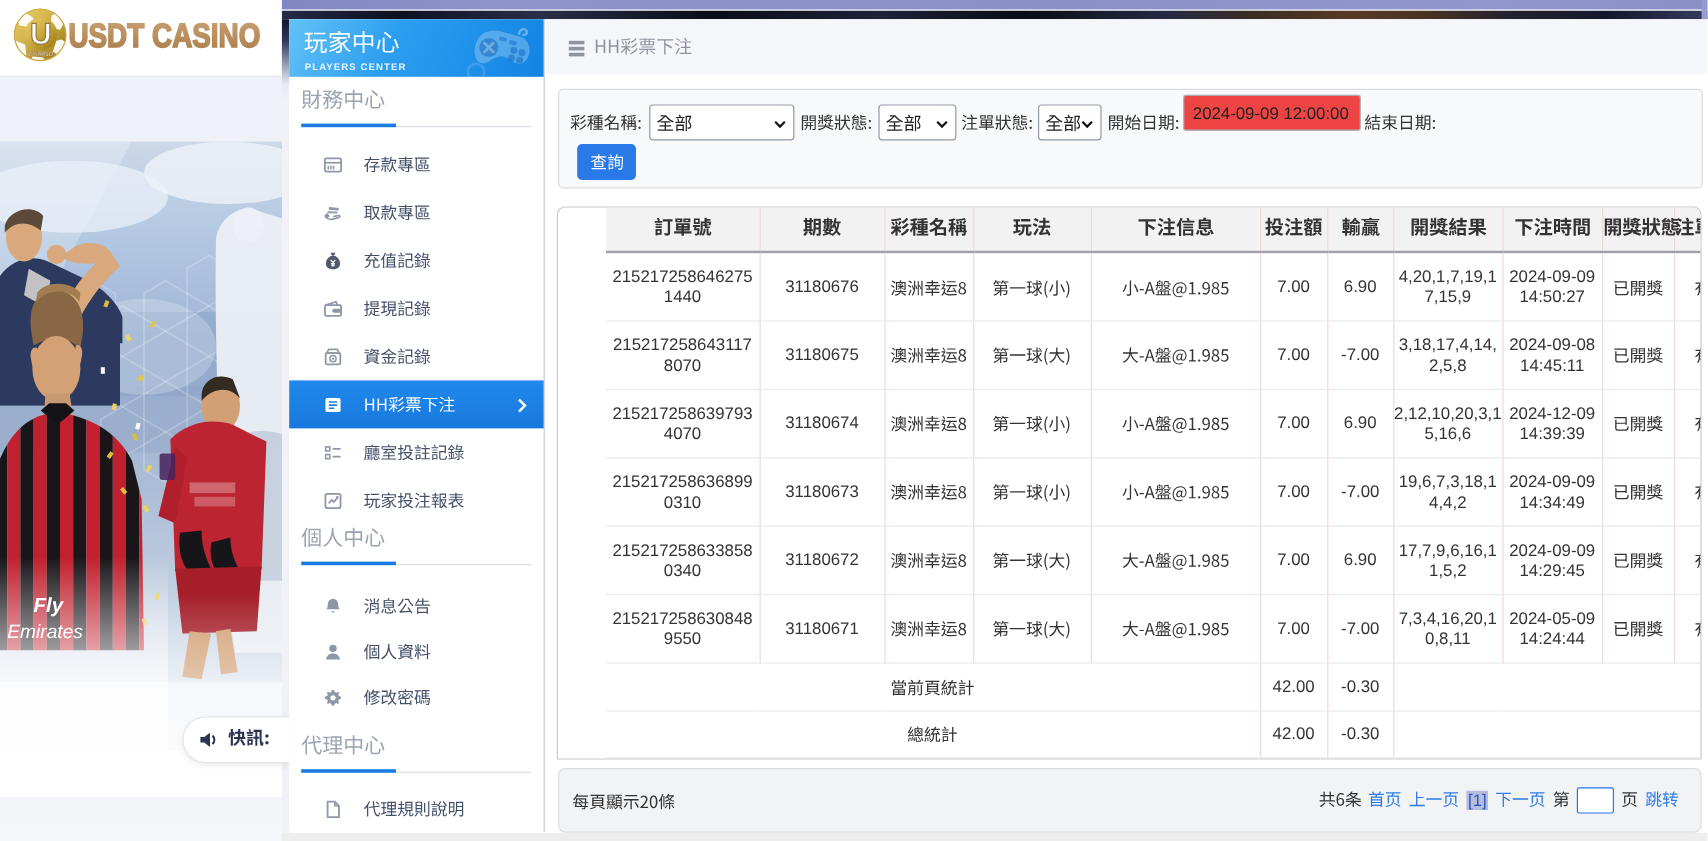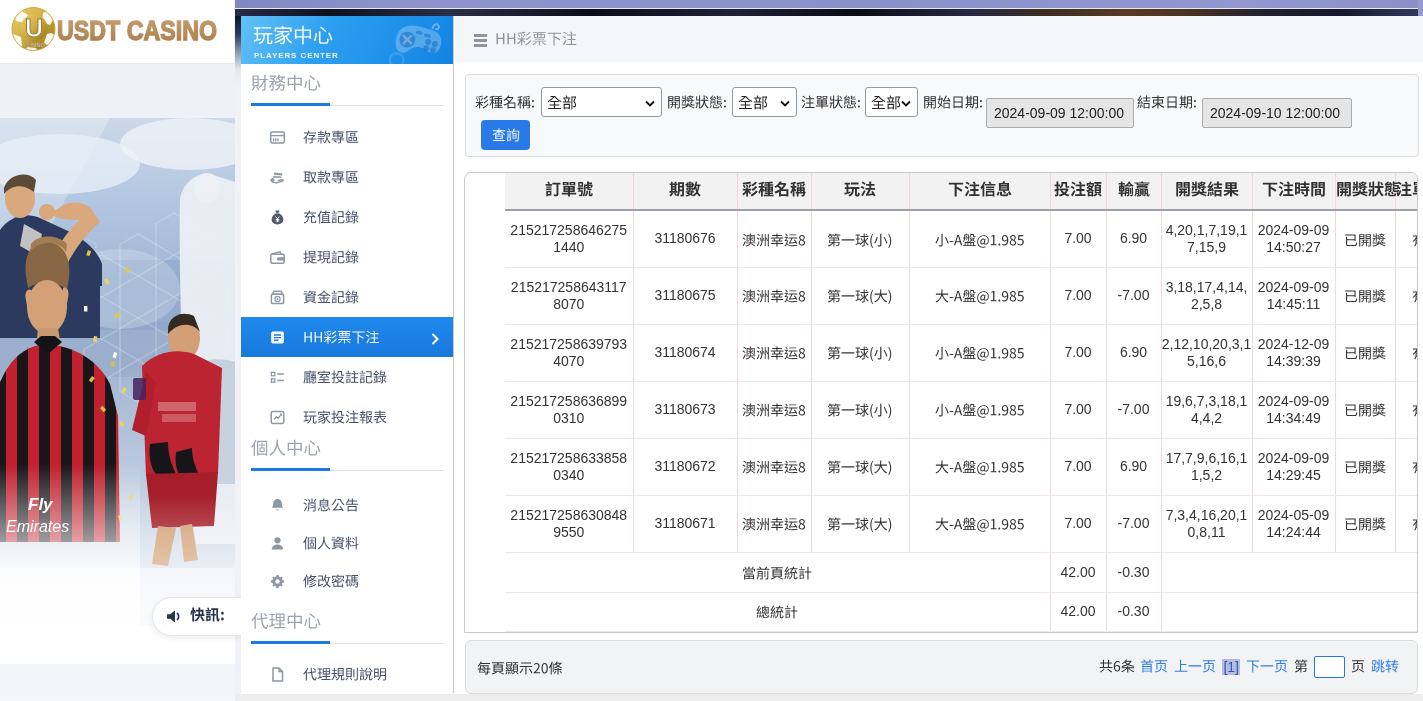--- a/index.html
+++ b/index.html
@@ -40,21 +40,21 @@
 
 #mainhead { position:absolute; left:455px; top:16px; width:968px; height:46px; background:#f5f6fa; }
 #maincontent { position:absolute; left:455px; top:62px; width:968px; height:632px; background:#fff; }
 #filter { position:absolute; left:465px; top:74px; width:954px; height:83px; background:#f8f9fb;
   border:1px solid #dcdcdc; border-radius:4px; }
 .flabel { position:absolute; top:20px; }
 .fsel { position:absolute; top:12px; height:30px; background:#fff; border:1px solid #939aa6;
   border-radius:3px; }
 .fsel > svg.txt { position:absolute; left:5px; top:7px; }
 .fsel > svg.arr { position:absolute; right:6px; top:12px; }
-.finput { position:absolute; top:23px; height:30px; background:#e5e5e5; border:1px solid #ababab;
+.finput { position:absolute; top:4px; height:30px; background:#ef4444; border:1px solid #ababab;
   border-radius:2px; font-size:14px; color:#222; line-height:28px; padding-left:7px; }
 #qbtn { position:absolute; left:15px; top:45px; width:49px; height:30px; background:#2a79e8;
   border-radius:4px; display:flex; align-items:center; justify-content:center; }
 
 #tablewrap { position:absolute; left:464px; top:172px; width:954px; border:1px solid #c9c9c9; border-radius:7px 7px 0 0; overflow:hidden;padding-left:40px; }
 table { border-collapse:collapse; table-layout:fixed; width:952px; }
 th { height:37px; background:#f2f2f2; border-bottom:2px solid #a0a1a8; border-right:1px solid #eed9d9;
   text-align:center; vertical-align:middle; }
 td { height:57px; border-right:1px solid #eed9d9; border-bottom:1px solid #e9e9e9;
   text-align:center; vertical-align:middle; font-size:14px; color:#333; word-break:break-all;
@@ -471,21 +471,20 @@
           <path d="M1 1.5l4 4 4-4" fill="none" stroke="#111" stroke-width="1.8"></path>
         </svg>
       </div>
  <span class="flabel" style="left:457px"><svg width="59.9" height="14" fill="#333">
           <path id="t36" d="M7.9 7.6V9.2H6V7.6ZM3.3 9.2V10.1H5C4.9 10.9 4.5 12 3.3 12.7C3.6 12.9 3.9 13.2 4 13.4C5.4 12.5 5.8 11 5.9 10.1H7.9V13.2H8.9V10.1H10.8V9.2H8.9V7.6H10.5V6.8H3.5V7.6H5V9.2ZM5.4 3.8V5.1H2.3V3.8ZM5.4 3.1H2.3V2H5.4ZM11.8 3.8V5.1H8.6V3.8ZM11.8 3.1H8.6V2H11.8ZM12.3 1.2H7.6V5.9H11.8V12.1C11.8 12.3 11.7 12.4 11.5 12.4C11.3 12.4 10.5 12.4 9.8 12.4C9.9 12.6 10.1 13.1 10.1 13.4C11.2 13.4 11.9 13.4 12.3 13.2C12.7 13 12.8 12.7 12.8 12.1V1.2ZM1.2 1.2V13.5H2.3V5.9H6.4V1.2Z M20.5 7.7V13.4H21.4V12.8H25.7V13.4H26.7V7.7ZM21.4 11.9V8.7H25.7V11.9ZM20.1 6.6C20.5 6.5 21.1 6.4 26.2 6C26.4 6.4 26.6 6.7 26.7 7L27.6 6.5C27.1 5.4 26.2 3.8 25.2 2.6L24.4 3C24.8 3.6 25.3 4.4 25.7 5.1L21.4 5.4C22.3 4.1 23.2 2.5 23.9 0.9L22.9 0.5C22.1 2.3 21 4.2 20.6 4.7C20.3 5.2 20 5.5 19.7 5.6C19.9 5.9 20 6.4 20.1 6.6ZM14.5 3.8 14.6 4.8 15.8 4.7C15.6 6 15.2 7.3 14.9 8.2C15.6 8.7 16.3 9.3 17 10C16.5 10.9 15.6 11.9 14.4 12.7C14.7 12.9 15 13.2 15.1 13.4C16.3 12.6 17.2 11.6 17.8 10.6C18.4 11.2 18.9 11.7 19.3 12.1L19.9 11.3C19.5 10.8 18.9 10.3 18.3 9.7C19.1 7.9 19.2 6 19.3 4.5L19.9 4.4L19.9 3.5L19.3 3.6V2.5H18.3V3.6L17 3.7C17.2 2.6 17.4 1.6 17.5 0.7L16.6 0.6C16.4 1.6 16.3 2.6 16.1 3.7ZM16 7.9C16.3 7 16.6 5.8 16.8 4.6L18.3 4.5C18.3 5.9 18.2 7.5 17.5 9.1C17 8.7 16.5 8.3 16 7.9Z M31.5 7.4H38.5V11.3H31.5ZM31.5 6.4V2.6H38.5V6.4ZM30.5 1.5V13.3H31.5V12.4H38.5V13.2H39.6V1.5Z M44.5 10.3C44.1 11.3 43.3 12.2 42.5 12.8C42.8 13 43.2 13.3 43.4 13.4C44.2 12.7 45 11.7 45.5 10.6ZM46.5 10.8C47 11.4 47.7 12.3 47.9 12.9L48.8 12.4C48.5 11.8 47.9 11 47.3 10.3ZM54 2.2V4.5H51.1V2.2ZM50.1 1.3V6.3C50.1 8.4 50 11 48.8 12.9C49.1 13 49.5 13.3 49.7 13.5C50.5 12.2 50.9 10.4 51 8.7H54V12.1C54 12.3 53.9 12.4 53.7 12.4C53.5 12.4 52.8 12.4 52 12.4C52.2 12.6 52.3 13.1 52.4 13.4C53.4 13.4 54.1 13.4 54.4 13.2C54.9 13 55 12.7 55 12.1V1.3ZM54 5.4V7.7H51.1C51.1 7.2 51.1 6.8 51.1 6.3V5.4ZM47.4 0.7V2.4H44.9V0.7H43.9V2.4H42.7V3.4H43.9V9.1H42.5V10H49.4V9.1H48.4V3.4H49.4V2.4H48.4V0.7ZM44.9 3.4H47.4V4.6H44.9ZM44.9 5.4H47.4V6.8H44.9ZM44.9 7.7H47.4V9.1H44.9Z M57.9 6.9C58.5 6.9 58.9 6.5 58.9 5.9C58.9 5.3 58.5 4.9 57.9 4.9C57.4 4.9 57 5.3 57 5.9C57 6.5 57.4 6.9 57.9 6.9ZM57.9 12.5C58.5 12.5 58.9 12.1 58.9 11.5C58.9 10.9 58.5 10.6 57.9 10.6C57.4 10.6 57 10.9 57 11.5C57 12.1 57.4 12.5 57.9 12.5Z"></path>
         </svg></span>
  <div class="finput" style="left:520px;width:148px">2024-09-09 12:00:00</div>
  <span class="flabel" style="left:671px"><svg width="59.9" height="14" fill="#333">
           <path id="t37" d="M2.7 9.7C2.9 10.7 3.1 12 3.1 12.9L4 12.7C3.9 11.8 3.7 10.5 3.5 9.5ZM1.2 9.6C1 10.7 0.8 12 0.5 12.9C0.7 13 1.1 13.1 1.3 13.2C1.6 12.3 1.9 11 2.1 9.7ZM4.2 9.4C4.5 10.3 4.8 11.4 5 12.2L5.8 11.9C5.6 11.2 5.3 10.1 4.9 9.2ZM9 0.5V2.4H5.9V3.4H9V5.6H6.3V6.6H12.9V5.6H10V3.4H13.3V2.4H10V0.5ZM6.6 8.1V13.4H7.6V12.8H11.5V13.4H12.5V8.1ZM7.6 11.9V9H11.5V11.9ZM0.9 9C1.2 8.8 1.6 8.7 4.8 8.2C4.9 8.5 5 8.8 5 9.1L5.9 8.8C5.7 8 5.3 6.8 4.9 5.9L4.1 6.1C4.3 6.5 4.4 7 4.6 7.4L2.2 7.7C3.4 6.5 4.5 4.9 5.4 3.3L4.5 2.7C4.2 3.3 3.9 4 3.5 4.5L1.9 4.7C2.7 3.6 3.6 2.3 4.2 0.9L3.2 0.5C2.6 2 1.6 3.7 1.3 4.1C1 4.5 0.7 4.8 0.5 4.8C0.6 5.1 0.8 5.6 0.8 5.8C1 5.7 1.3 5.6 2.9 5.5C2.4 6.2 1.9 6.8 1.7 7.1C1.2 7.6 0.9 7.9 0.6 8C0.7 8.3 0.9 8.8 0.9 9Z M16 4.6V8.6H19.9C18.6 10.1 16.5 11.4 14.6 12.1C14.8 12.3 15.1 12.7 15.3 13C17.1 12.2 19.1 10.9 20.4 9.4V13.4H21.5V9.3C22.9 10.9 24.9 12.2 26.8 13C26.9 12.7 27.3 12.3 27.5 12.1C25.6 11.4 23.4 10.1 22.1 8.6H26V4.6H21.5V3H27V2H21.5V0.6H20.4V2H15.1V3H20.4V4.6ZM17 5.5H20.4V7.7H17ZM21.5 5.5H24.9V7.7H21.5Z M31.5 7.4H38.5V11.3H31.5ZM31.5 6.4V2.6H38.5V6.4ZM30.5 1.5V13.3H31.5V12.4H38.5V13.2H39.6V1.5Z M44.5 10.3C44.1 11.3 43.3 12.2 42.5 12.8C42.8 13 43.2 13.3 43.4 13.4C44.2 12.7 45 11.7 45.5 10.6ZM46.5 10.8C47 11.4 47.7 12.3 47.9 12.9L48.8 12.4C48.5 11.8 47.9 11 47.3 10.3ZM54 2.2V4.5H51.1V2.2ZM50.1 1.3V6.3C50.1 8.4 50 11 48.8 12.9C49.1 13 49.5 13.3 49.7 13.5C50.5 12.2 50.9 10.4 51 8.7H54V12.1C54 12.3 53.9 12.4 53.7 12.4C53.5 12.4 52.8 12.4 52 12.4C52.2 12.6 52.3 13.1 52.4 13.4C53.4 13.4 54.1 13.4 54.4 13.2C54.9 13 55 12.7 55 12.1V1.3ZM54 5.4V7.7H51.1C51.1 7.2 51.1 6.8 51.1 6.3V5.4ZM47.4 0.7V2.4H44.9V0.7H43.9V2.4H42.7V3.4H43.9V9.1H42.5V10H49.4V9.1H48.4V3.4H49.4V2.4H48.4V0.7ZM44.9 3.4H47.4V4.6H44.9ZM44.9 5.4H47.4V6.8H44.9ZM44.9 7.7H47.4V9.1H44.9Z M57.9 6.9C58.5 6.9 58.9 6.5 58.9 5.9C58.9 5.3 58.5 4.9 57.9 4.9C57.4 4.9 57 5.3 57 5.9C57 6.5 57.4 6.9 57.9 6.9ZM57.9 12.5C58.5 12.5 58.9 12.1 58.9 11.5C58.9 10.9 58.5 10.6 57.9 10.6C57.4 10.6 57 10.9 57 11.5C57 12.1 57.4 12.5 57.9 12.5Z"></path>
         </svg></span>
- <div class="finput" style="left:736px;width:150px">2024-09-10 12:00:00</div>
  <div id="qbtn">
         <svg width="28.0" height="14" fill="#fff">
           <path id="t38" d="M4.3 9.1H9.7V10.3H4.3ZM4.3 7.2H9.7V8.4H4.3ZM1 12V13H13V12ZM6.4 0.6V2.3H0.8V3.3H5.4C4.2 4.6 2.3 5.8 0.6 6.4C0.8 6.6 1.1 7 1.3 7.3C3.1 6.5 5.2 5.1 6.4 3.5V6.4H3.2V11.1H10.8V6.4H7.5V3.5C9.2 4.6 11.3 6.1 12.4 7.1L13.1 6.4C12.1 5.5 10.4 4.3 8.8 3.3H13.2V2.3H7.5V0.6Z M15.2 4.8V5.6H19.1V4.8ZM15.2 6.6V7.5H19.2V6.6ZM14.7 2.9V3.8H19.7V2.9ZM16.1 0.9C16.5 1.5 17 2.3 17.2 2.8L17.9 2.3C17.7 1.8 17.3 1 16.8 0.5ZM23.6 8.2V9.7H21.4V8.2ZM23.6 7.4H21.4V5.9H23.6ZM21.7 0.6C21.2 2.3 20.4 4 19.3 5.1C19.5 5.3 20 5.6 20.2 5.8L20.6 5.3V11.3H21.4V10.6H24.5V5H20.8C21.1 4.6 21.4 4.1 21.6 3.6H26.2C26 9.5 25.8 11.7 25.4 12.2C25.3 12.4 25.1 12.4 24.9 12.4C24.6 12.4 23.8 12.4 23 12.3C23.2 12.6 23.3 13.1 23.3 13.4C24.1 13.4 24.8 13.4 25.3 13.4C25.7 13.3 26 13.2 26.3 12.8C26.9 12.1 27 9.9 27.2 3.2C27.2 3.1 27.2 2.7 27.2 2.7H22.1C22.3 2.1 22.5 1.4 22.7 0.8ZM15.2 8.5V13.3H16.1V12.6H19.1V8.5ZM16.1 9.4H18.3V11.7H16.1Z"></path>
         </svg>
       </div>
 </div>
 <div id="tablewrap">
       <table>
 <thead>
           <tr>
@@ -556,21 +555,21 @@
               </svg></td>
 <td><svg width="65.5" height="14" fill="#333">
                 <path id="t44" d="M2.4 6.7C2.2 7.7 2 9 1.8 9.8H5.6C4.4 11 2.6 12.1 1 12.6C1.2 12.8 1.5 13.2 1.7 13.5C3.3 12.8 5.2 11.6 6.4 10.2V13.4H7.4V9.8H11.5C11.4 11.1 11.2 11.6 11 11.8C10.9 11.9 10.8 11.9 10.5 11.9C10.2 11.9 9.6 11.9 8.9 11.9C9.1 12.1 9.2 12.5 9.2 12.8C9.9 12.9 10.6 12.9 11 12.8C11.4 12.8 11.6 12.7 11.9 12.5C12.2 12.1 12.4 11.3 12.6 9.3C12.6 9.2 12.6 8.9 12.6 8.9H7.4V7.6H12.2V4.5H1.8V5.4H6.4V6.7ZM3.2 7.6H6.4V8.9H3ZM7.4 5.4H11.1V6.7H7.4ZM3.5 2.8C3.9 3.3 4.5 3.9 4.8 4.3L5.5 3.7C5.2 3.3 4.7 2.8 4.3 2.4H6.9V1.6H3.3C3.4 1.3 3.6 1 3.7 0.7L2.7 0.4C2.3 1.6 1.5 2.8 0.6 3.5C0.9 3.7 1.2 4.1 1.4 4.2C1.9 3.8 2.4 3.1 2.8 2.4H4ZM9.6 2.9C10.1 3.3 10.7 3.9 11 4.3L11.7 3.7C11.4 3.3 10.8 2.8 10.3 2.4H13.4V1.6H9.1C9.2 1.3 9.4 1 9.5 0.7L8.5 0.5C8.2 1.5 7.5 2.4 6.7 3.1C7 3.2 7.4 3.5 7.5 3.7C7.9 3.4 8.3 2.9 8.6 2.4H10.2Z M14.6 6.3V7.4H27.4V6.3Z M33.5 5.2C34.1 6 34.7 7.2 35 7.9L35.9 7.4C35.6 6.7 34.9 5.7 34.3 4.9ZM38.4 1.3C39 1.7 39.7 2.4 40.1 2.8L40.7 2.2C40.4 1.8 39.6 1.1 39 0.7ZM40.3 4.8C39.8 5.6 39.1 6.6 38.4 7.4C38.1 6.6 37.9 5.6 37.7 4.5V4H41.4V3H37.7V0.6H36.7V3H33.3V4H36.7V7.6C35.3 9 33.7 10.3 32.7 11.1L33.4 12C34.4 11.1 35.6 10 36.7 8.8V12.1C36.7 12.4 36.6 12.4 36.4 12.4C36.2 12.5 35.5 12.5 34.6 12.4C34.8 12.7 35 13.2 35 13.5C36.1 13.5 36.8 13.4 37.2 13.2C37.6 13.1 37.7 12.8 37.7 12.1V8.2C38.4 10 39.4 11.3 41 12.4C41.1 12.2 41.4 11.8 41.6 11.6C40.3 10.7 39.4 9.7 38.8 8.3C39.5 7.5 40.5 6.3 41.2 5.3ZM28.5 11 28.7 12C30 11.6 31.6 11 33.2 10.5L33.1 9.6L31.3 10.1V6.5H32.7V5.6H31.3V2.5H32.9V1.5H28.6V2.5H30.3V5.6H28.8V6.5H30.3V10.4Z M45.3 15.1 46.1 14.7C44.9 12.7 44.4 10.3 44.4 8C44.4 5.6 44.9 3.2 46.1 1.2L45.3 0.9C44.1 3 43.3 5.2 43.3 8C43.3 10.7 44.1 13 45.3 15.1Z M53.2 0.6C53.2 1.7 53.2 3.1 53 4.6H47.6V5.7H52.8C52.2 8.3 50.8 11 47.3 12.5C47.6 12.8 48 13.1 48.1 13.4C51.5 11.8 53.1 9.2 53.7 6.5C54.8 9.6 56.6 12.1 59.4 13.4C59.5 13.1 59.9 12.7 60.1 12.4C57.4 11.3 55.6 8.8 54.6 5.7H59.9V4.6H54.1C54.3 3.1 54.3 1.7 54.3 0.6Z M62.1 15.1C63.4 13 64.2 10.7 64.2 8C64.2 5.2 63.4 3 62.1 0.9L61.3 1.2C62.5 3.2 63.1 5.6 63.1 8C63.1 10.3 62.5 12.7 61.3 14.7Z"></path>
               </svg></td>
 <td><svg width="89.6" height="14" fill="#333">
                 <path id="t45" d="M6.5 0.6C6.4 1.7 6.5 3.1 6.2 4.6H0.9V5.7H6.1C5.5 8.3 4.1 11 0.6 12.5C0.9 12.8 1.2 13.1 1.4 13.4C4.8 11.8 6.3 9.2 7 6.5C8.1 9.6 9.9 12.1 12.6 13.4C12.8 13.1 13.1 12.7 13.4 12.4C10.7 11.3 8.9 8.8 7.9 5.7H13.2V4.6H7.4C7.6 3.1 7.6 1.7 7.6 0.6Z M14.6 8.9H18.2V7.9H14.6Z M18.9 12.3H20.2L21.2 9.2H25L25.9 12.3H27.3L23.8 2.1H22.4ZM21.5 8.2 22 6.6C22.4 5.4 22.7 4.3 23.1 3.1H23.1C23.5 4.3 23.8 5.4 24.1 6.6L24.6 8.2Z M30.5 3.1C30.9 3.4 31.4 3.9 31.5 4.3L32.2 3.9C32 3.5 31.6 3 31.2 2.7ZM30.5 6.1C30.9 6.4 31.3 6.9 31.5 7.3L32.1 6.8C31.9 6.5 31.5 6 31.1 5.7ZM27.9 4.7 28 5.5 29.1 5.4C29 6.4 28.7 7.5 27.8 8.4C28 8.5 28.4 8.8 28.5 9C29.5 8 29.9 6.6 30 5.4L32.9 5.2V7.7C32.9 7.8 32.9 7.9 32.7 7.9C32.6 7.9 32.1 7.9 31.5 7.9C31.6 8.1 31.7 8.4 31.8 8.6C32.5 8.6 33.1 8.6 33.4 8.5C33.7 8.4 33.8 8.1 33.8 7.7V5.2L34.1 5.2L34.2 4.4L33.8 4.4V1.6H31.6L32.1 0.7L31.1 0.5C31 0.8 30.9 1.2 30.7 1.6H29.2V4.2L29.2 4.6ZM30.1 2.3H32.9V4.5L30.1 4.6L30.1 4.2ZM35.3 1.1V2C35.3 2.7 35.2 3.3 34.1 3.9C34.3 4 34.6 4.4 34.7 4.6C35.9 3.9 36.2 2.9 36.2 2.1V1.9H38V2.9C38 3.7 38.2 4 39 4C39.2 4 39.9 4 40.1 4C40.3 4 40.6 4 40.8 4C40.7 3.8 40.7 3.4 40.7 3.2C40.5 3.3 40.2 3.3 40 3.3C39.9 3.3 39.3 3.3 39.1 3.3C38.9 3.3 38.9 3.2 38.9 2.9V1.1ZM34.6 6.1C35.3 6.4 36 6.7 36.7 7.1C35.9 7.5 35 7.8 34 8C34.2 8.1 34.4 8.5 34.5 8.7C35.6 8.5 36.6 8.1 37.5 7.5C38.5 8.1 39.4 8.6 40 9.1L40.6 8.4C40 8 39.2 7.5 38.3 7C38.9 6.4 39.5 5.7 39.8 4.9L39.3 4.6L39.1 4.7H34.7V5.4H38.6C38.3 5.9 37.9 6.2 37.5 6.6C36.7 6.1 35.9 5.8 35.2 5.5ZM29.7 9V12.2H28V13H40.8V12.2H39.1V9ZM30.6 12.2V9.9H32.4V12.2ZM33.4 12.2V9.9H35.3V12.2ZM36.2 12.2V9.9H38.1V12.2Z M47.7 14.7C48.7 14.7 49.7 14.5 50.6 13.9L50.3 13.2C49.6 13.6 48.7 13.9 47.8 13.9C45.1 13.9 43.1 12.2 43.1 9.1C43.1 5.4 45.8 3.1 48.6 3.1C51.4 3.1 52.9 4.9 52.9 7.4C52.9 9.5 51.8 10.7 50.8 10.7C50 10.7 49.6 10.1 50 8.8L50.6 5.7H49.7L49.5 6.4H49.5C49.2 5.8 48.8 5.6 48.3 5.6C46.4 5.6 45.2 7.6 45.2 9.2C45.2 10.6 46.1 11.4 47.1 11.4C47.8 11.4 48.5 11 49 10.4H49.1C49.2 11.2 49.8 11.6 50.7 11.6C52.1 11.6 53.8 10.1 53.8 7.4C53.8 4.3 51.8 2.2 48.7 2.2C45.2 2.2 42.2 5 42.2 9.1C42.2 12.8 44.6 14.7 47.7 14.7ZM47.4 10.6C46.8 10.6 46.3 10.2 46.3 9.1C46.3 8 47.1 6.5 48.3 6.5C48.7 6.5 49 6.7 49.3 7.1L48.8 9.6C48.3 10.3 47.8 10.6 47.4 10.6Z M55.8 12.3H61.5V11.3H59.4V2.1H58.4C57.9 2.4 57.2 2.6 56.3 2.8V3.6H58.1V11.3H55.8Z M64.3 12.5C64.8 12.5 65.3 12.1 65.3 11.5C65.3 10.9 64.8 10.6 64.3 10.6C63.8 10.6 63.4 10.9 63.4 11.5C63.4 12.1 63.8 12.5 64.3 12.5Z M69.6 12.5C71.5 12.5 73.3 10.9 73.3 6.7C73.3 3.5 71.8 1.9 69.8 1.9C68.2 1.9 66.9 3.2 66.9 5.2C66.9 7.3 68 8.4 69.7 8.4C70.6 8.4 71.5 7.9 72.1 7.2C72 10.4 70.8 11.4 69.5 11.4C68.9 11.4 68.2 11.1 67.8 10.7L67.1 11.5C67.7 12.1 68.4 12.5 69.6 12.5ZM72.1 6.1C71.4 7.1 70.6 7.5 69.9 7.5C68.7 7.5 68.1 6.6 68.1 5.2C68.1 3.8 68.9 2.9 69.8 2.9C71.1 2.9 71.9 4 72.1 6.1Z M78 12.5C79.9 12.5 81.2 11.3 81.2 9.9C81.2 8.4 80.3 7.7 79.5 7.2V7.1C80.1 6.6 80.8 5.7 80.8 4.6C80.8 3 79.7 1.9 78 1.9C76.4 1.9 75.2 3 75.2 4.5C75.2 5.6 75.8 6.4 76.6 6.9V6.9C75.6 7.4 74.7 8.4 74.7 9.8C74.7 11.4 76.1 12.5 78 12.5ZM78.7 6.7C77.4 6.3 76.3 5.7 76.3 4.5C76.3 3.5 77 2.9 78 2.9C79.1 2.9 79.7 3.7 79.7 4.7C79.7 5.4 79.4 6.1 78.7 6.7ZM78 11.6C76.7 11.6 75.8 10.8 75.8 9.7C75.8 8.7 76.4 7.9 77.2 7.3C78.7 7.9 80 8.4 80 9.8C80 10.8 79.2 11.6 78 11.6Z M85.5 12.5C87.2 12.5 88.8 11.2 88.8 9C88.8 6.7 87.4 5.7 85.8 5.7C85.1 5.7 84.7 5.9 84.2 6.1L84.5 3.2H88.3V2.1H83.4L83 6.8L83.7 7.3C84.3 6.9 84.7 6.7 85.4 6.7C86.7 6.7 87.5 7.5 87.5 9C87.5 10.5 86.6 11.4 85.4 11.4C84.2 11.4 83.4 10.9 82.8 10.3L82.2 11.1C82.9 11.8 83.9 12.5 85.5 12.5Z"></path>
               </svg></td>
 <td class="num">7.00</td>
 <td class="num">-7.00</td>
 <td class="num res">3,18,17,4,14,2,5,8</td>
-<td class="num">2024-09-09 14:45:11</td>
+<td class="num">2024-09-08 14:45:11</td>
 <td><svg width="42.0" height="14" fill="#333">
                 <use href="#t42"></use>
               </svg></td>
 <td class="last"><svg width="28.0" height="14" fill="#333">
                 <use href="#t43"></use>
               </svg></td>
 </tr>
           <tr>
 <td class="num">2152172586397934070</td>
 <td class="num">31180674</td>

